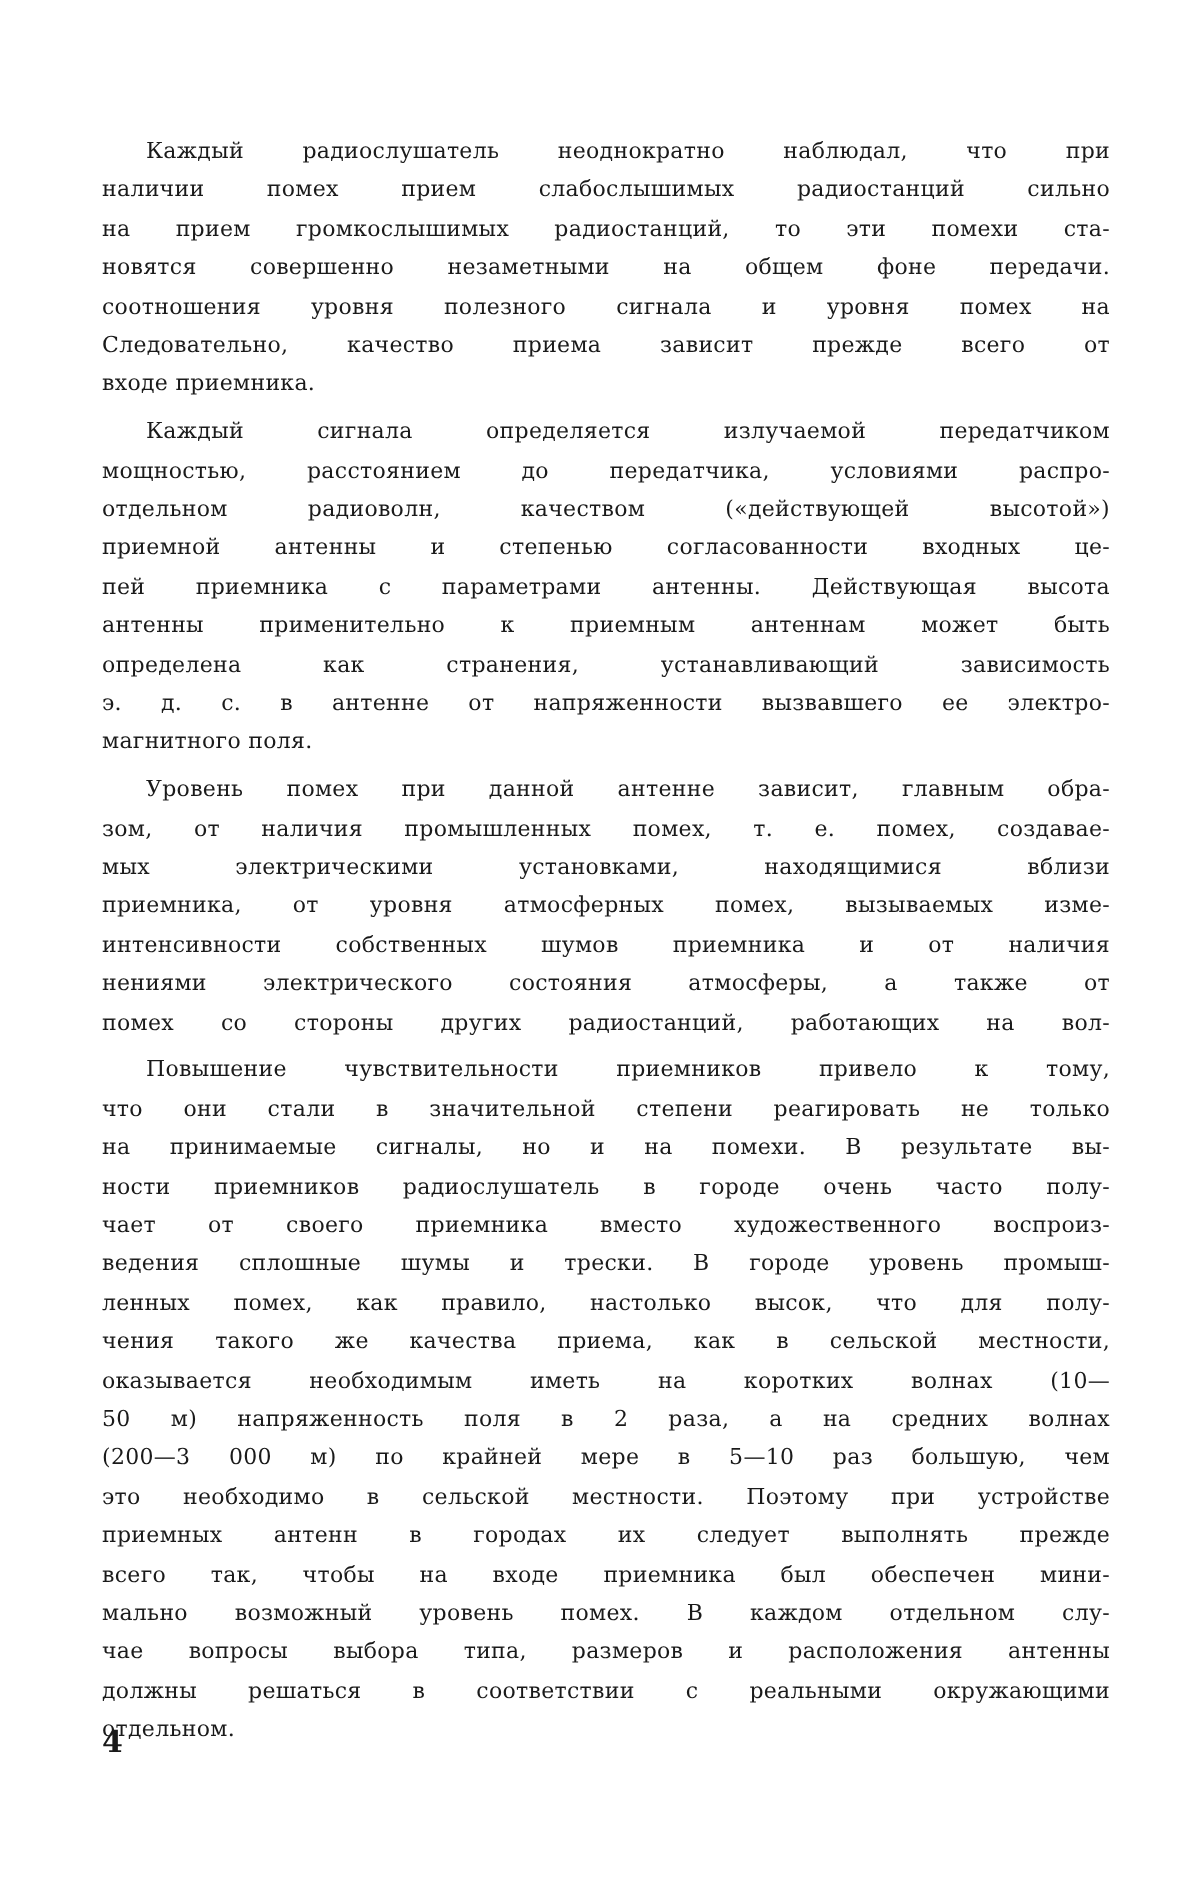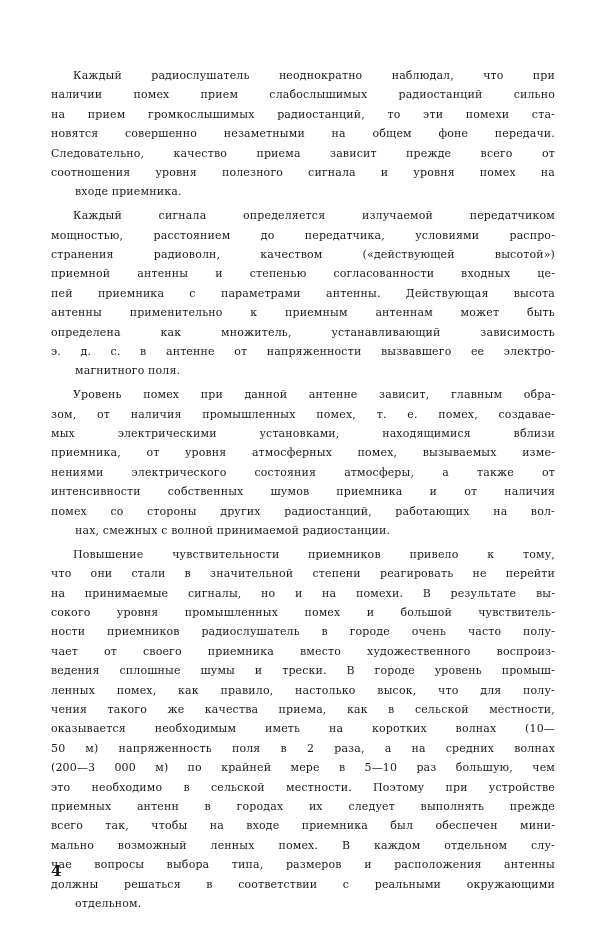--- a/index.html
+++ b/index.html
@@ -11,78 +11,76 @@
     position: absolute; left: 51px; top: 66px; width: 504px;
     font-family: "DejaVu Serif", "Liberation Serif", serif;
     font-size: 11px; color: #1a1a1a; letter-spacing: 0.15px;
   }
   .para { margin: 0 0 4.5px 0; }
   .line {
     display: block; height: 19.4px; line-height: 19.4px;
     text-align: justify; text-align-last: justify; white-space: nowrap;
     overflow: hidden;
   }
-  .line.last { text-align-last: left; margin-left: 24px; }
+  .line.last { text-align-last: left; }
   .line.indent { padding-left: 22px; }
   .pageno {
     position: absolute; left: 51px; top: 862px;
     font-family: "DejaVu Serif", "Liberation Serif", serif;
     font-size: 15px; font-weight: bold; color: #1a1a1a;
   }
 </style>
 </head>
 <body>
 
 <div class="page">
   <div class="para">
     <span class="line indent">Каждый радиослушатель неоднократно наблюдал, что при</span>
     <span class="line">наличии помех прием слабослышимых радиостанций сильно</span>
     <span class="line">на прием громкослышимых радиостанций, то эти помехи ста-</span>
     <span class="line">новятся совершенно незаметными на общем фоне передачи.</span>
+    <span class="line">соотношения уровня полезного сигнала и уровня помех на</span>
     <span class="line">Следовательно, качество приема зависит прежде всего от</span>
-    <span class="line">соотношения уровня полезного сигнала и уровня помех на</span>
     <span class="line last">входе приемника.</span>
   </div>
   <div class="para">
     <span class="line indent">Каждый сигнала определяется излучаемой передатчиком</span>
     <span class="line">мощностью, расстоянием до передатчика, условиями распро-</span>
-    <span class="line">странения радиоволн, качеством («действующей высотой»)</span>
+    <span class="line">отдельном радиоволн, качеством («действующей высотой»)</span>
     <span class="line">приемной антенны и степенью согласованности входных це-</span>
     <span class="line">пей приемника с параметрами антенны. Действующая высота</span>
     <span class="line">антенны применительно к приемным антеннам может быть</span>
-    <span class="line">определена как множитель, устанавливающий зависимость</span>
+    <span class="line">определена как странения, устанавливающий зависимость</span>
     <span class="line">э. д. с. в антенне от напряженности вызвавшего ее электро-</span>
     <span class="line last">магнитного поля.</span>
   </div>
   <div class="para">
     <span class="line indent">Уровень помех при данной антенне зависит, главным обра-</span>
     <span class="line">зом, от наличия промышленных помех, т. е. помех, создавае-</span>
     <span class="line">мых электрическими установками, находящимися вблизи</span>
     <span class="line">приемника, от уровня атмосферных помех, вызываемых изме-</span>
+    <span class="line">интенсивности собственных шумов приемника и от наличия</span>
     <span class="line">нениями электрического состояния атмосферы, а также от</span>
-    <span class="line">интенсивности собственных шумов приемника и от наличия</span>
     <span class="line">помех со стороны других радиостанций, работающих на вол-</span>
-    <span class="line last">нах, смежных с волной принимаемой радиостанции.</span>
   </div>
   <div class="para">
     <span class="line indent">Повышение чувствительности приемников привело к тому,</span>
-    <span class="line">что они стали в значительной степени реагировать не перейти</span>
+    <span class="line">что они стали в значительной степени реагировать не только</span>
     <span class="line">на принимаемые сигналы, но и на помехи. В результате вы-</span>
-    <span class="line">сокого уровня промышленных помех и большой чувствитель-</span>
     <span class="line">ности приемников радиослушатель в городе очень часто полу-</span>
     <span class="line">чает от своего приемника вместо художественного воспроиз-</span>
     <span class="line">ведения сплошные шумы и трески. В городе уровень промыш-</span>
     <span class="line">ленных помех, как правило, настолько высок, что для полу-</span>
     <span class="line">чения такого же качества приема, как в сельской местности,</span>
     <span class="line">оказывается необходимым иметь на коротких волнах (10—</span>
     <span class="line">50 м) напряженность поля в 2 раза, а на средних волнах</span>
     <span class="line">(200—3 000 м) по крайней мере в 5—10 раз большую, чем</span>
     <span class="line">это необходимо в сельской местности. Поэтому при устройстве</span>
     <span class="line">приемных антенн в городах их следует выполнять прежде</span>
     <span class="line">всего так, чтобы на входе приемника был обеспечен мини-</span>
-    <span class="line">мально возможный ленных помех. В каждом отдельном слу-</span>
+    <span class="line">мально возможный уровень помех. В каждом отдельном слу-</span>
     <span class="line">чае вопросы выбора типа, размеров и расположения антенны</span>
     <span class="line">должны решаться в соответствии с реальными окружающими</span>
     <span class="line last">отдельном.</span>
   </div>
 </div>
 
 <div class="pageno">4</div>
 
 </body></html>

